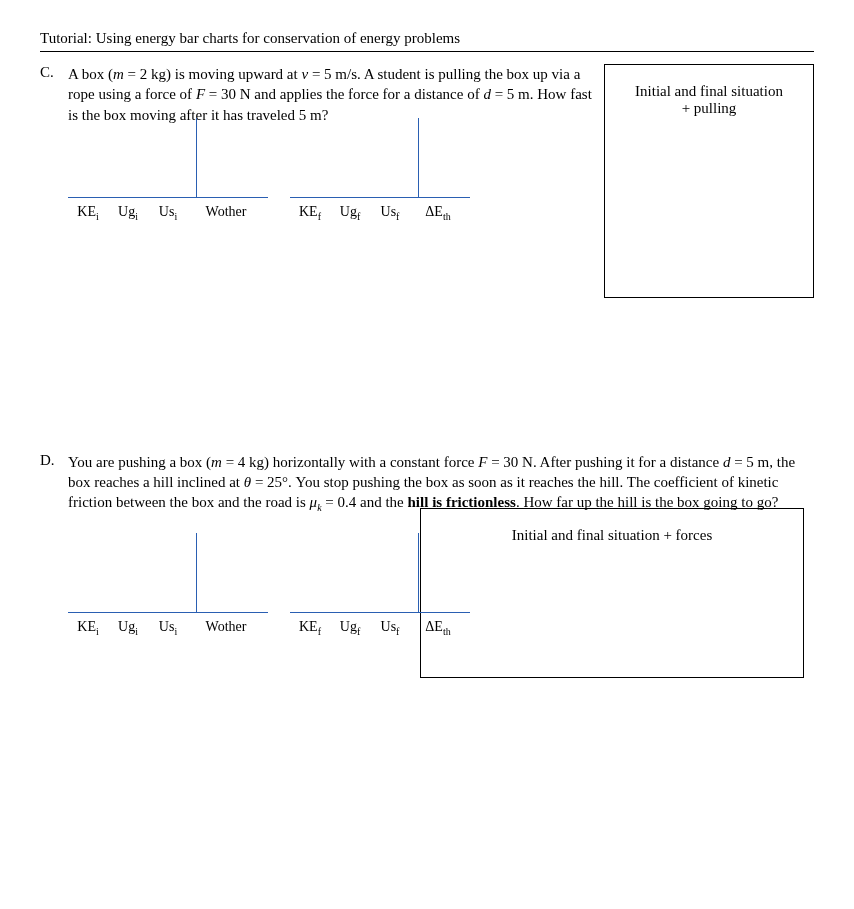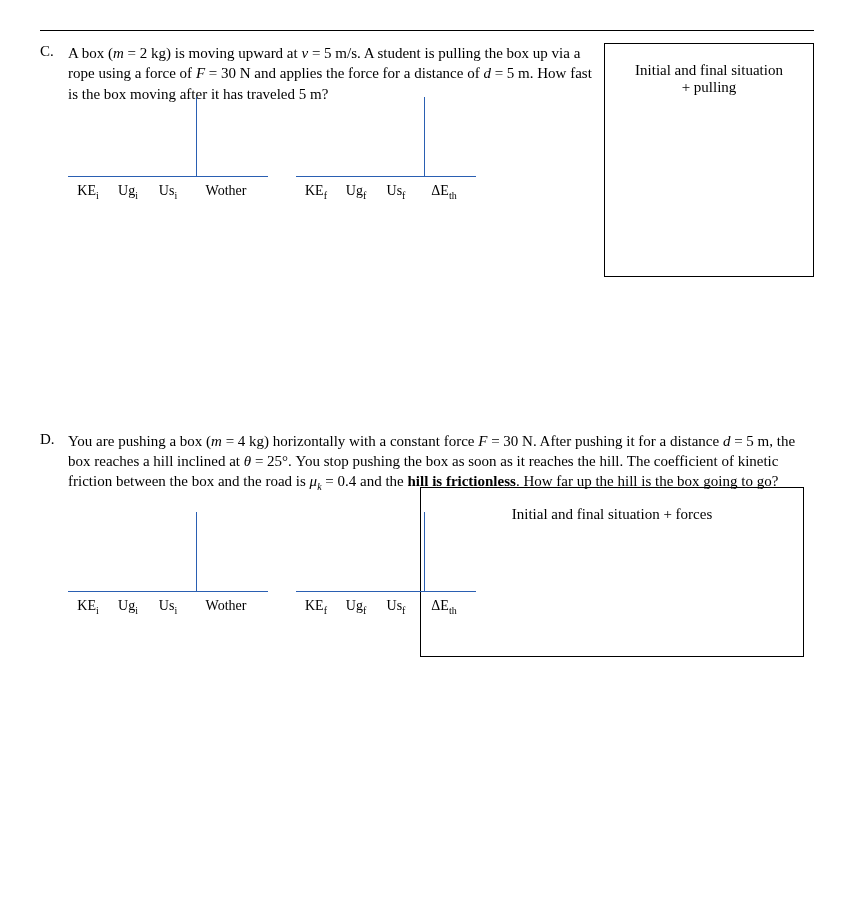--- a/index.html
+++ b/index.html
@@ -55,21 +55,21 @@
       height: 234px;
     }
     .situation-box-d {
       width: 384px;
       height: 170px;
       margin-left: auto;
       margin-top: 26px;
     }
     .charts-row {
       display: flex;
-      gap: 28px;
+      gap: 22px;
       margin-top: 12px;
       margin-left: 0px;
     }
     .chart-block {
       display: flex;
       flex-direction: column;
       align-items: flex-start;
     }
     .chart-axes {
       position: relative;
@@ -108,20 +108,21 @@
       display: flex;
       align-items: flex-start;
       gap: 18px;
       margin-top: 8px;
     }
   </style>
 </head>
 <body>
 
 <div class="page">
+  <div class="title">Tutorial: Using energy bar charts for conservation of energy problems</div>
   <hr class="title-rule">
 
   <div class="problem">
     <div class="problem-letter">C.</div>
     <div class="problem-body">
       <div class="top-row">
         <div class="problem-text">
           <span>A box (</span><i>m</i><span> = 2 kg) is moving upward at </span><i>v</i><span> = 5 m/s. A student is pulling the box up via a rope using a force of </span><i>F</i><span> = 30 N and applies the force for a distance of </span><i>d</i><span> = 5 m. How fast is the box moving after it has traveled 5 m?</span>
         </div>
         <div class="situation-box situation-box-c">

